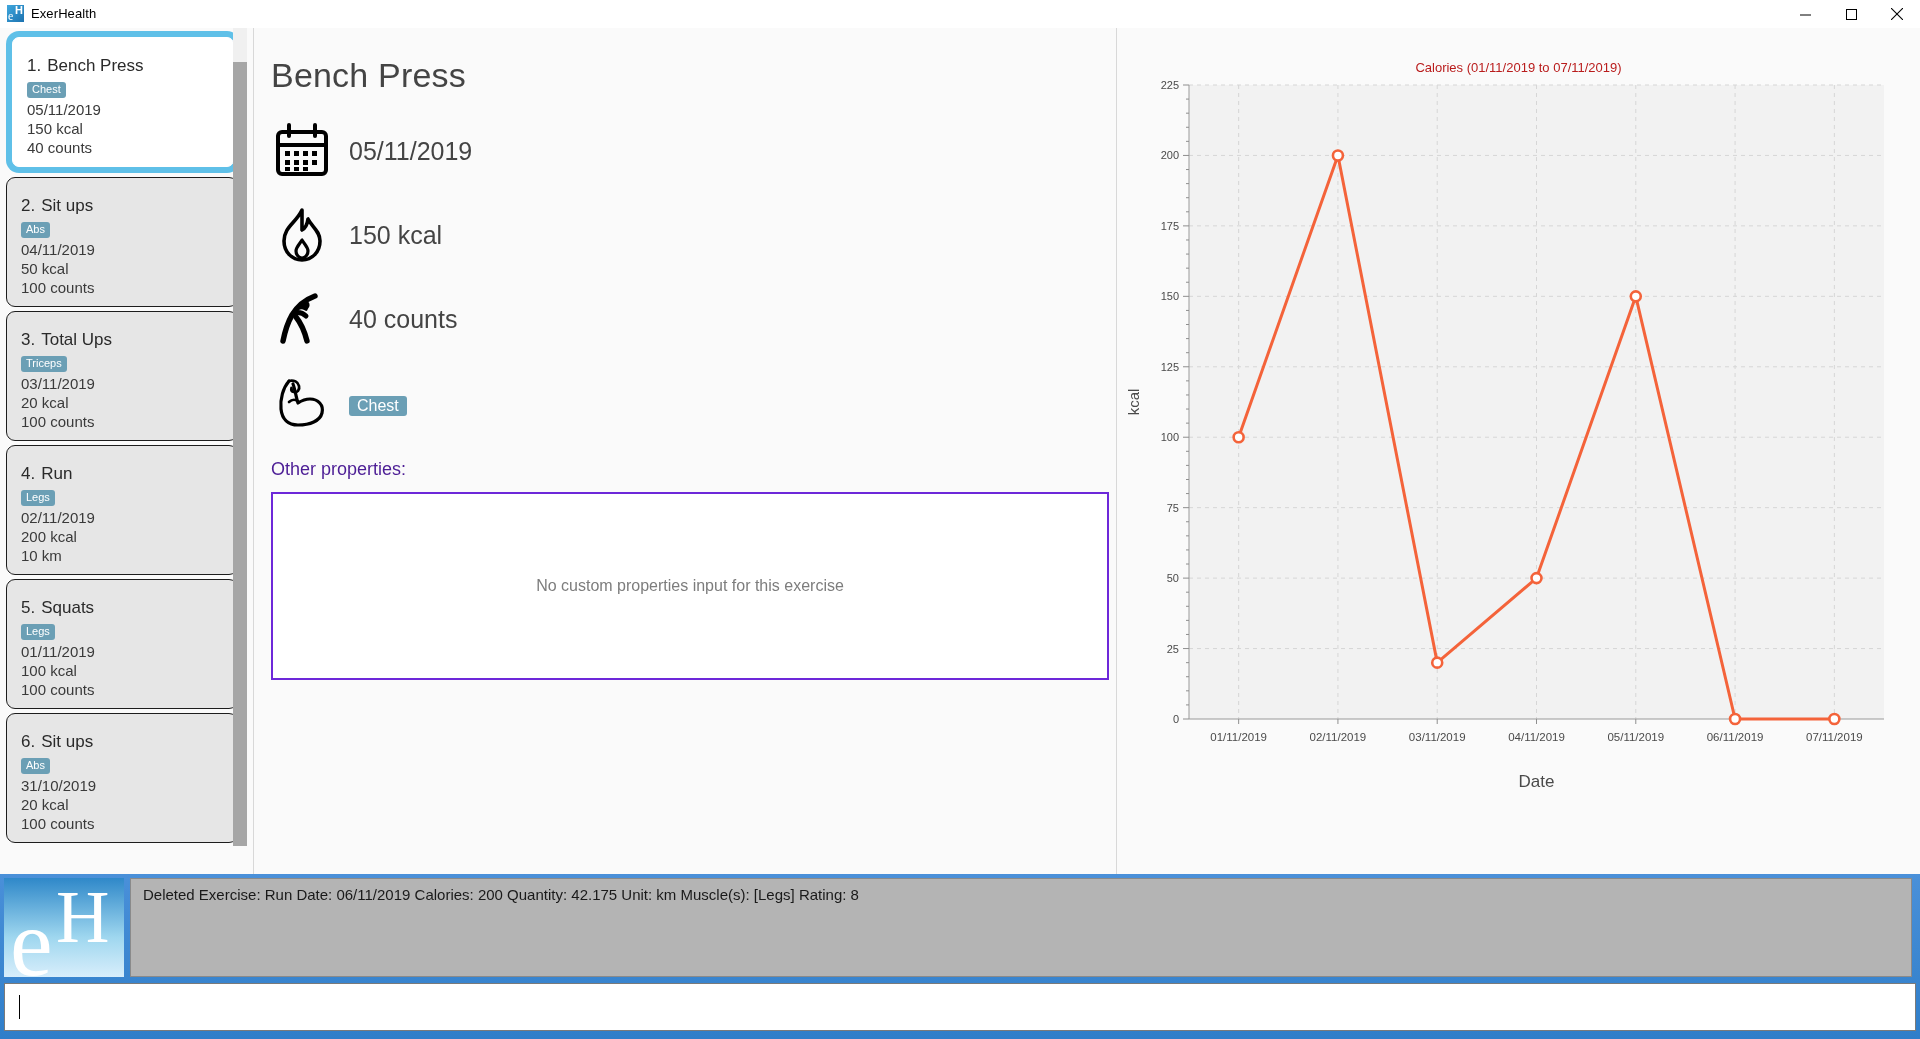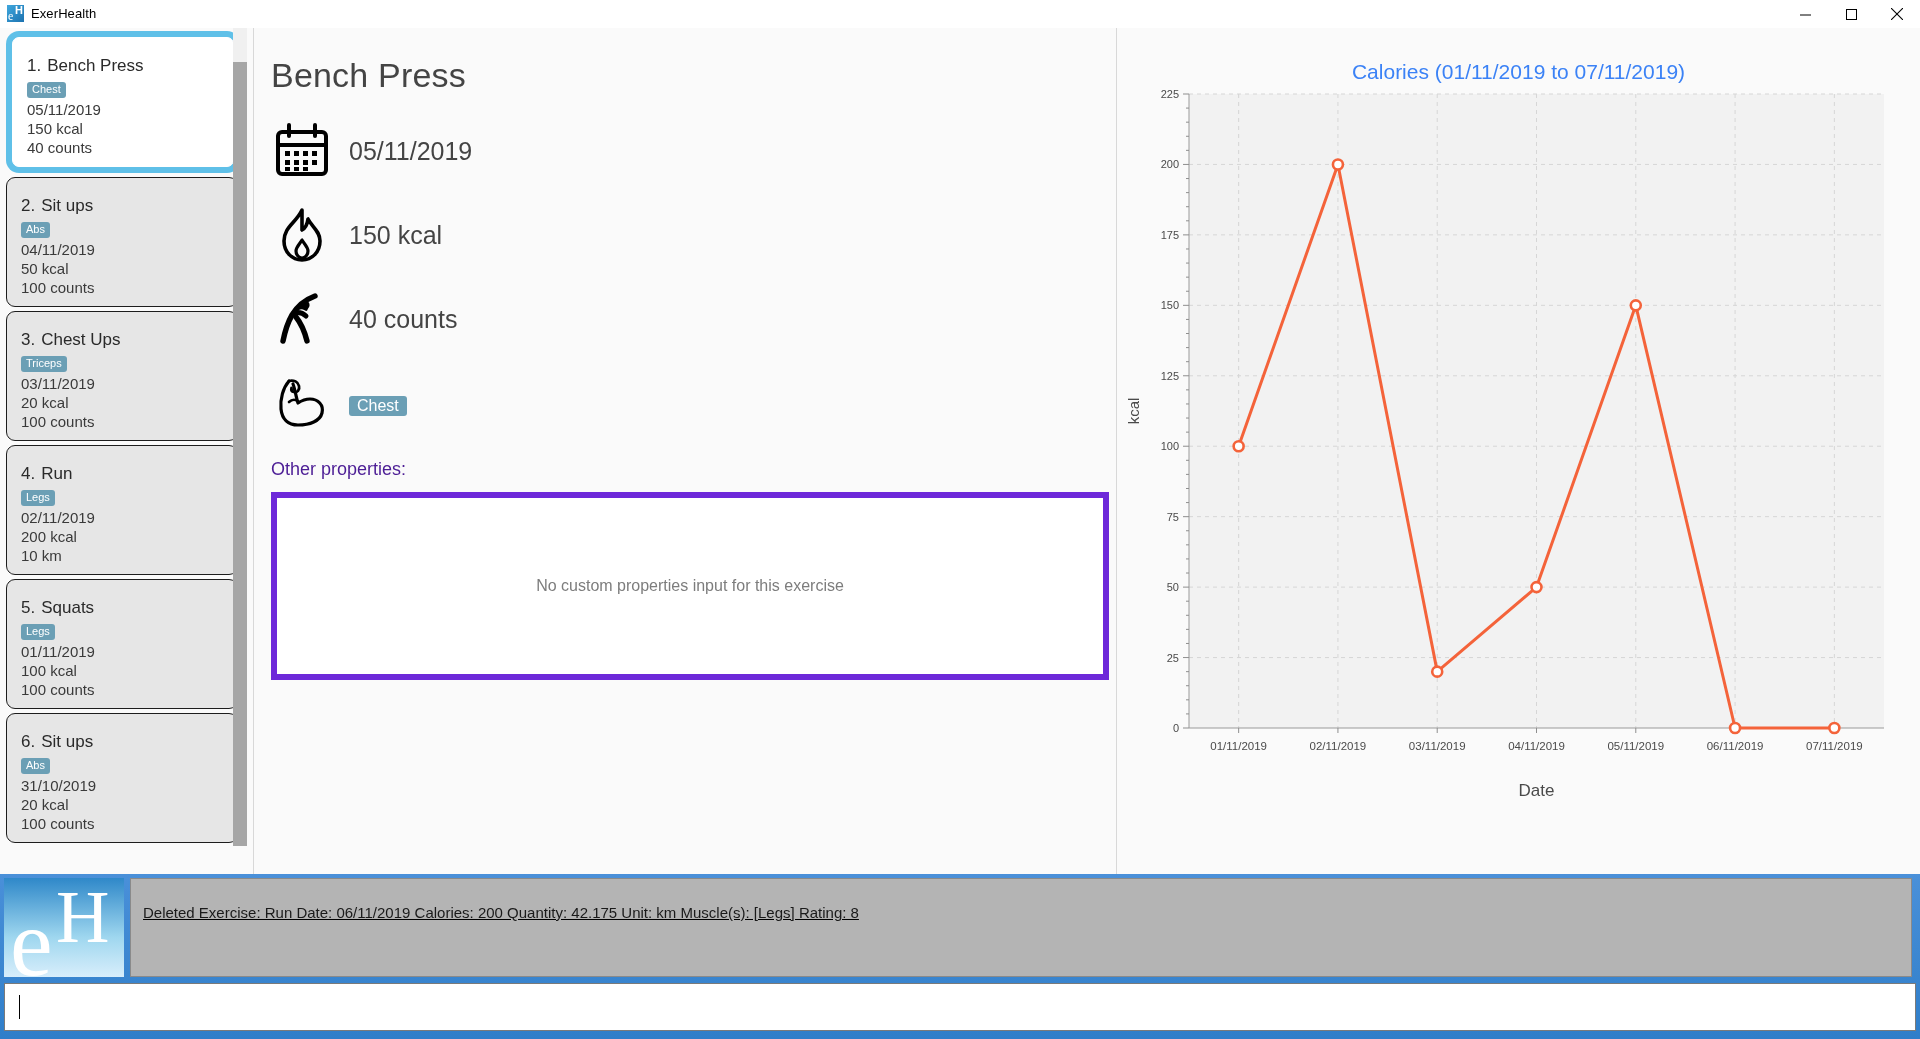--- a/index.html
+++ b/index.html
@@ -116,34 +116,34 @@
   .detail-icon { width: 62px; height: 62px; flex: 0 0 62px; display:flex; align-items:center; justify-content:center; }
   .detail-icon svg { display:block; }
   .detail-value { font-size: 25px; color: #444; margin-left: 16px; }
   .detail-value.tagwrap { margin-left: 16px; }
   .detail-value .muscle-tag { font-size: 16px; padding: 3px 8px 4px 8px; border-radius: 3px; }
   #other-props-label { font-size: 18px; color: #4c1d95; margin: 14px 0 12px 5px; }
   #other-props-box {
     margin-left: 5px;
     width: 838px; height: 188px;
     background: #ffffff;
-    border: 6px solid #6d28d9;
+    border: 2px solid #6d28d9;
     display: flex; align-items: center; justify-content: center;
   }
   #other-props-empty { font-size: 16px; color: #7d7d7d; }
 
   
   #chart-pane {
     flex: 1; height: 100%;
     background: #fafafa;
     border-left: 1px solid #d8d8d8;
     position: relative;
   }
   #chart-title {
-    text-align: center; font-size: 21px; color: #3b82f6;
+    text-align: center; font-size: 13px; color: #b91c1c;
     padding-top: 32px;
   }
   #chart-area { position: relative; width: 100%; height: 730px; }
   #chart-svg { position:absolute; top:0; left:0; }
   #chart-summary {
     position: absolute; left: 0; right: 0; bottom: 6px;
     text-align: center; color: #4b4b4b; font-size: 18px; line-height: 27px;
   }
 
   
@@ -167,23 +167,22 @@
   }
   #brand-logo .glyph-h {
     position: absolute; left: 52px; top: 2px;
     font-size: 74px; line-height: 74px; color: #ffffff;
     font-family: "Liberation Serif", serif; font-weight: 300;
   }
   #log-box {
     flex: 1; margin-left: 6px; margin-right: 4px;
     background: #b4b4b4;
     border: 1px solid #8a8a8a;
-    padding: 24px 12px;
+    padding: 6px 12px;
     overflow: hidden;
-    text-decoration: underline;
   }
   #log-line { font-size: 15px; color: #1a1a1a; line-height: 20px; }
   #input-box {
     margin-top: 6px; height: 48px;
     background: #ffffff;
     border: 1px solid #7a7a7a;
     display: flex; align-items: center;
     padding: 0 10px;
   }
   #input-caret {
@@ -239,21 +238,21 @@
           <div class="ex-line">40 counts</div>
         </div>
         <div class="ex-card">
           <div class="ex-title"><span class="num">2.</span><span>Sit ups</span></div>
           <div><span class="muscle-tag">Abs</span></div>
           <div class="ex-line">04/11/2019</div>
           <div class="ex-line">50 kcal</div>
           <div class="ex-line">100 counts</div>
         </div>
         <div class="ex-card">
-          <div class="ex-title"><span class="num">3.</span><span>Chest Ups</span></div>
+          <div class="ex-title"><span class="num">3.</span><span>Total Ups</span></div>
           <div><span class="muscle-tag">Triceps</span></div>
           <div class="ex-line">03/11/2019</div>
           <div class="ex-line">20 kcal</div>
           <div class="ex-line">100 counts</div>
         </div>
         <div class="ex-card">
           <div class="ex-title"><span class="num">4.</span><span>Run</span></div>
           <div><span class="muscle-tag">Legs</span></div>
           <div class="ex-line">02/11/2019</div>
           <div class="ex-line">200 kcal</div>

